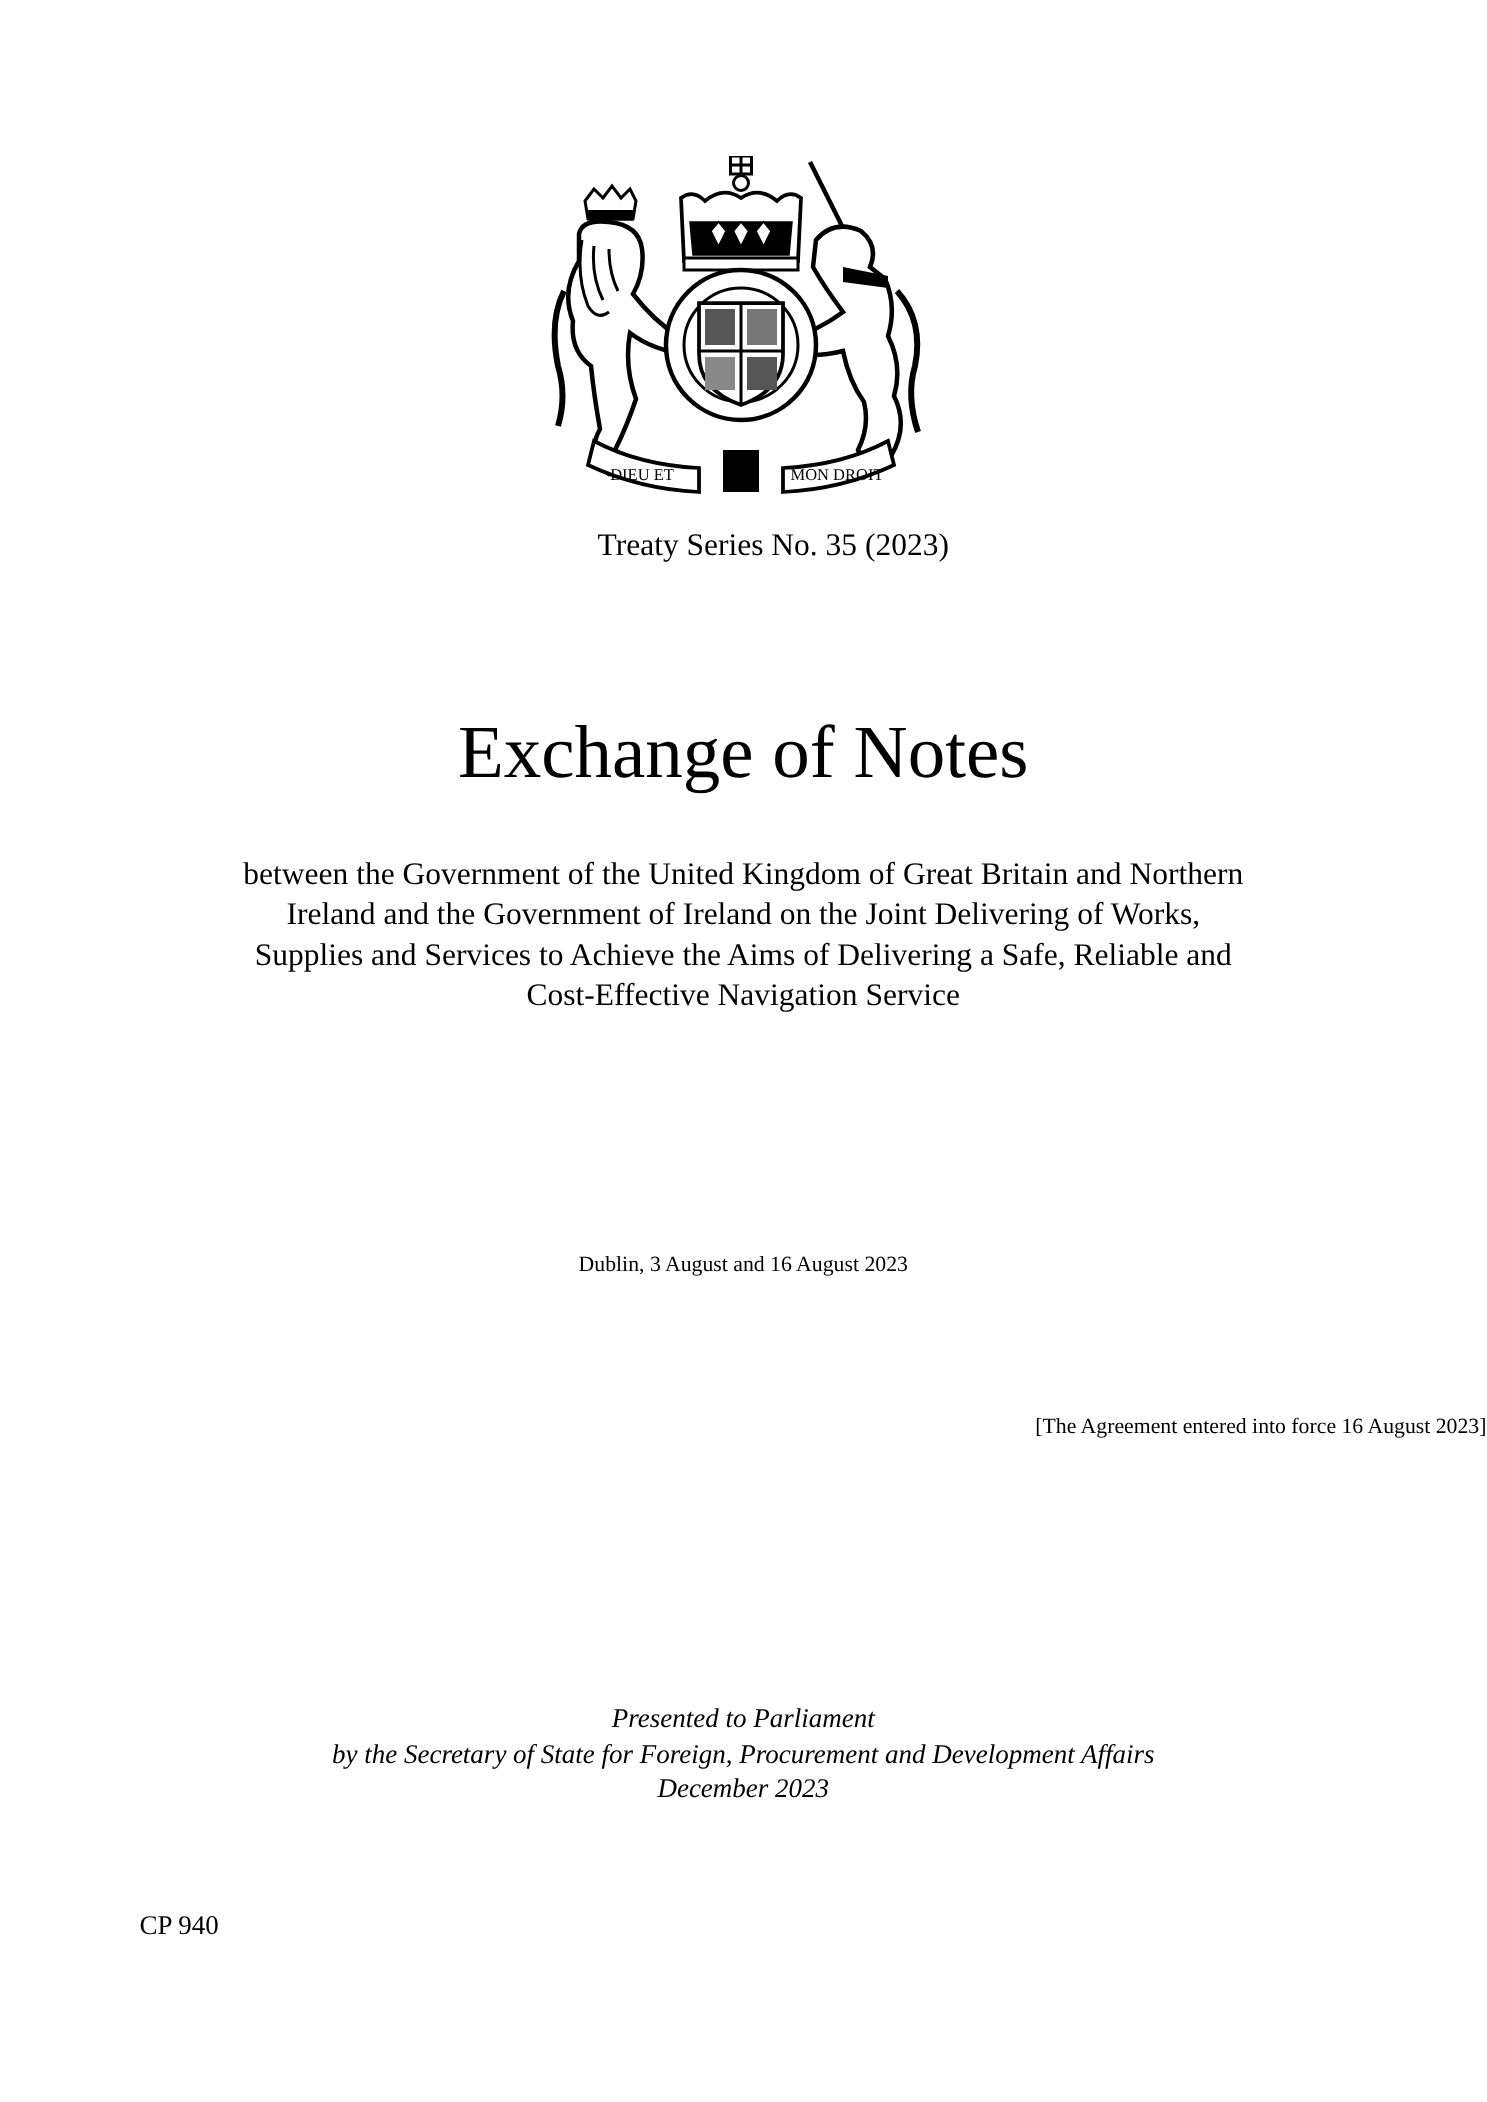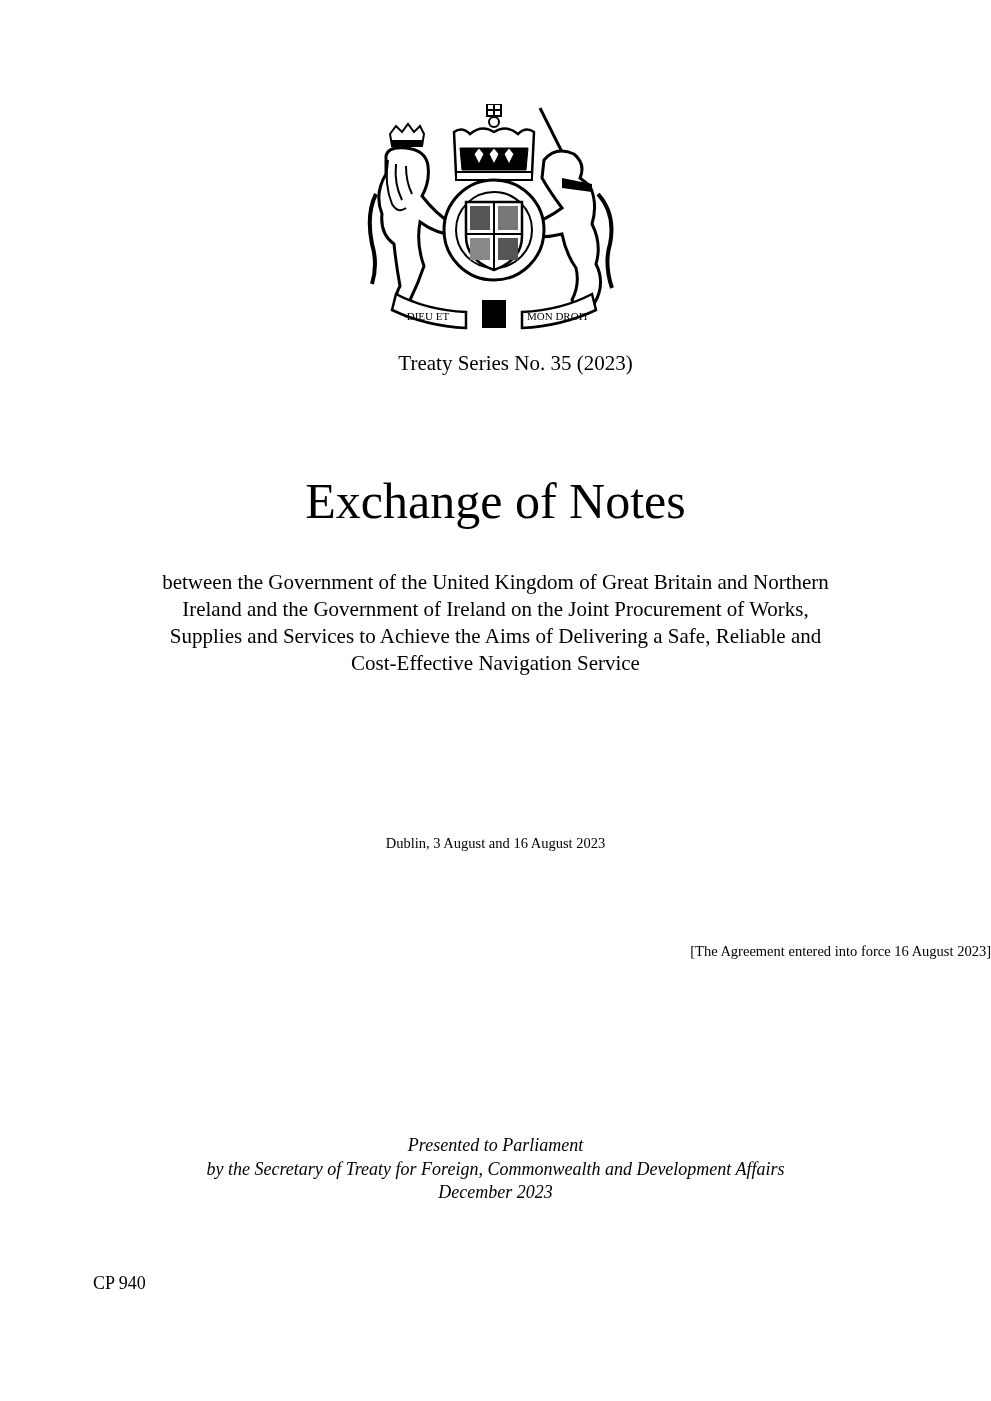--- a/index.html
+++ b/index.html
@@ -128,28 +128,28 @@
     <text x="192" y="216" font-family="Liberation Serif, serif" font-size="11" text-anchor="middle" fill="#000">MON DROIT</text>
   </svg>
 </div>
 
 <div class="series">Treaty Series No. 35 (2023)</div>
 
 <div class="title">Exchange of Notes</div>
 
 <div class="subtitle">
   <div>between the Government of the United Kingdom of Great Britain and Northern</div>
-  <div>Ireland and the Government of Ireland on the Joint Procurement of Works,</div>
+  <div>Ireland and the Government of Ireland on the Joint Delivering of Works,</div>
   <div>Supplies and Services to Achieve the Aims of Delivering a Safe, Reliable and</div>
   <div>Cost-Effective Navigation Service</div>
 </div>
 
 <div class="place-date">Dublin, 3 August and 16 August 2023</div>
 
 <div class="in-force">[The Agreement entered into force 16 August 2023]</div>
 
 <div class="presented">
   <div>Presented to Parliament</div>
-  <div>by the Secretary of Treaty for Foreign, Commonwealth and Development Affairs</div>
+  <div>by the Secretary of State for Foreign, Procurement and Development Affairs</div>
   <div>December 2023</div>
 </div>
 
 <div class="cp-number">CP 940</div>
 
 </body></html>

